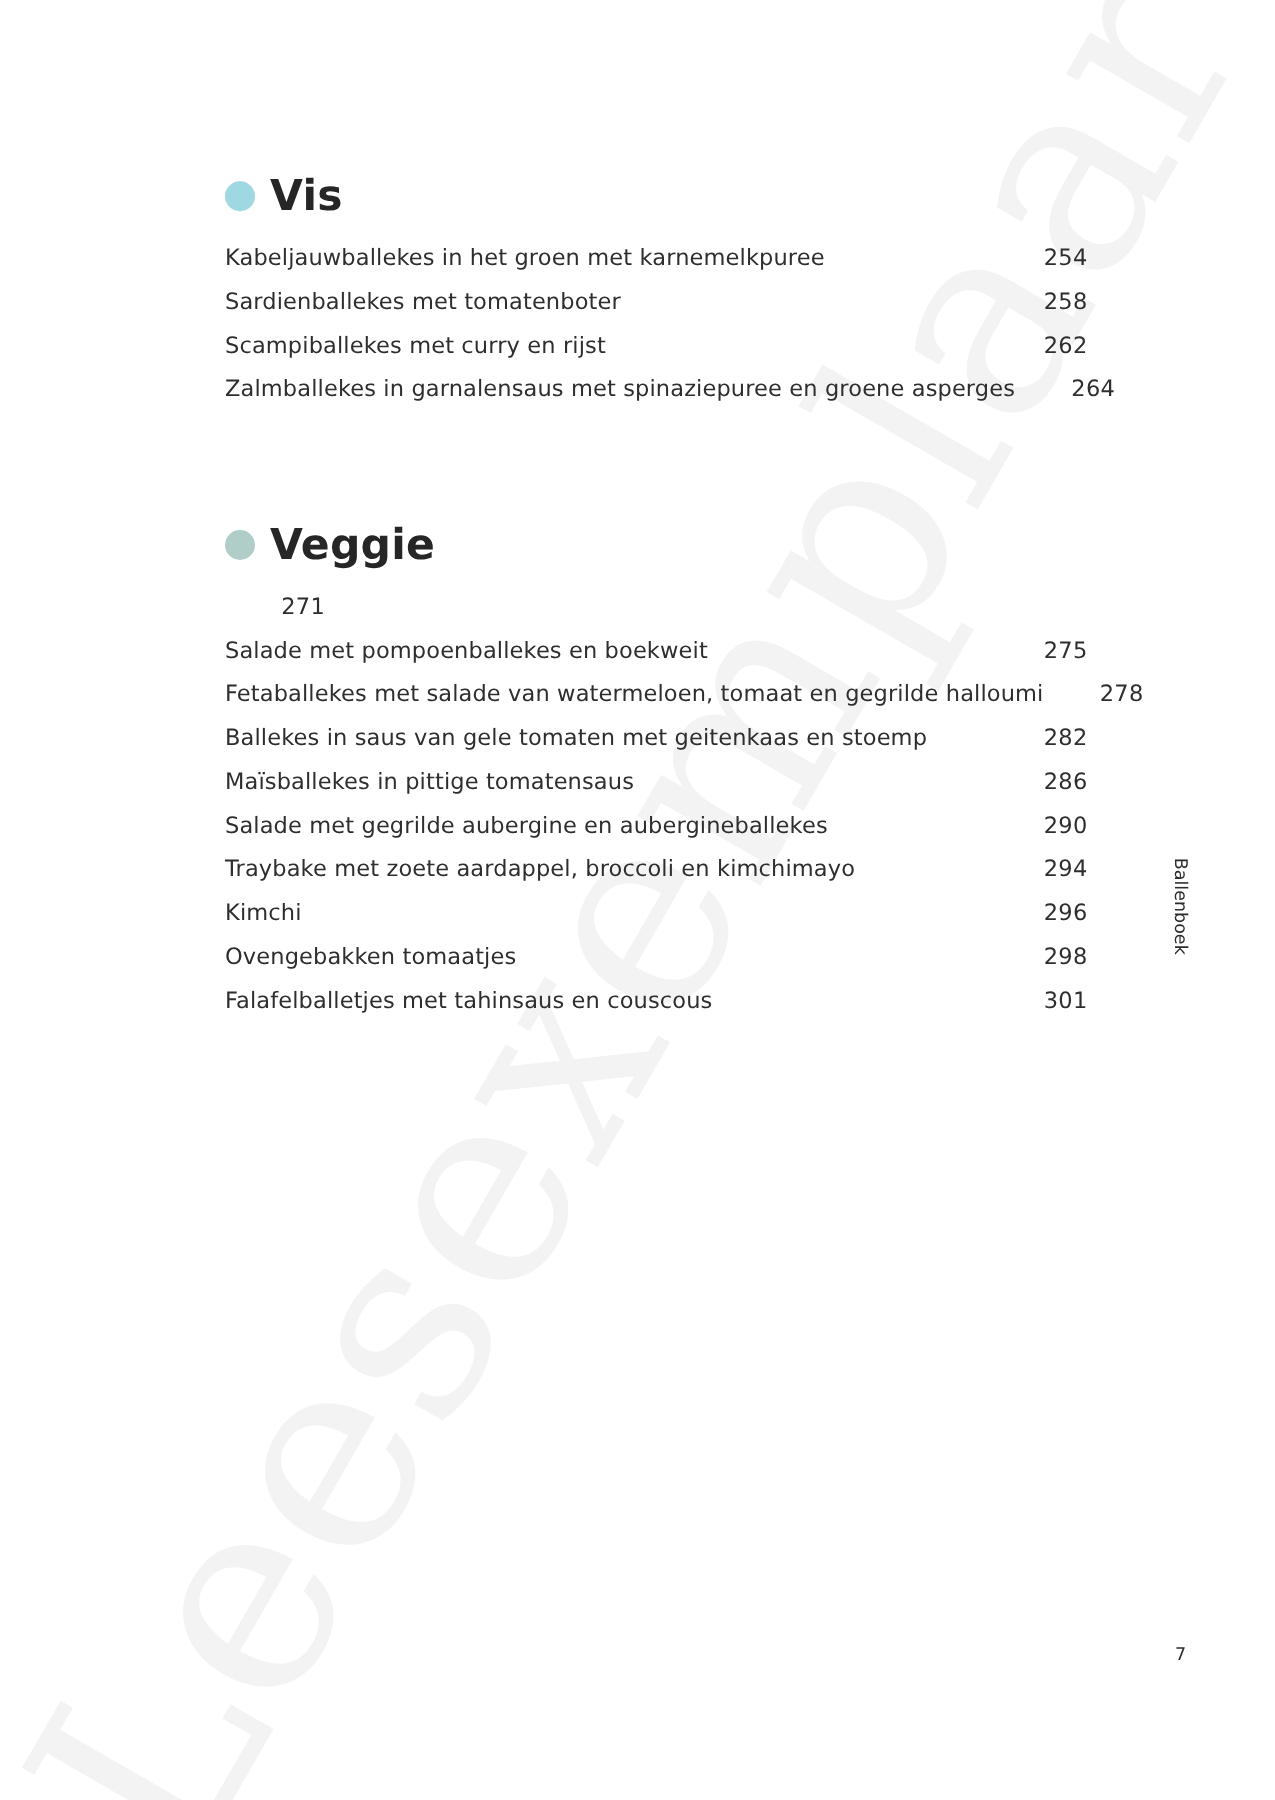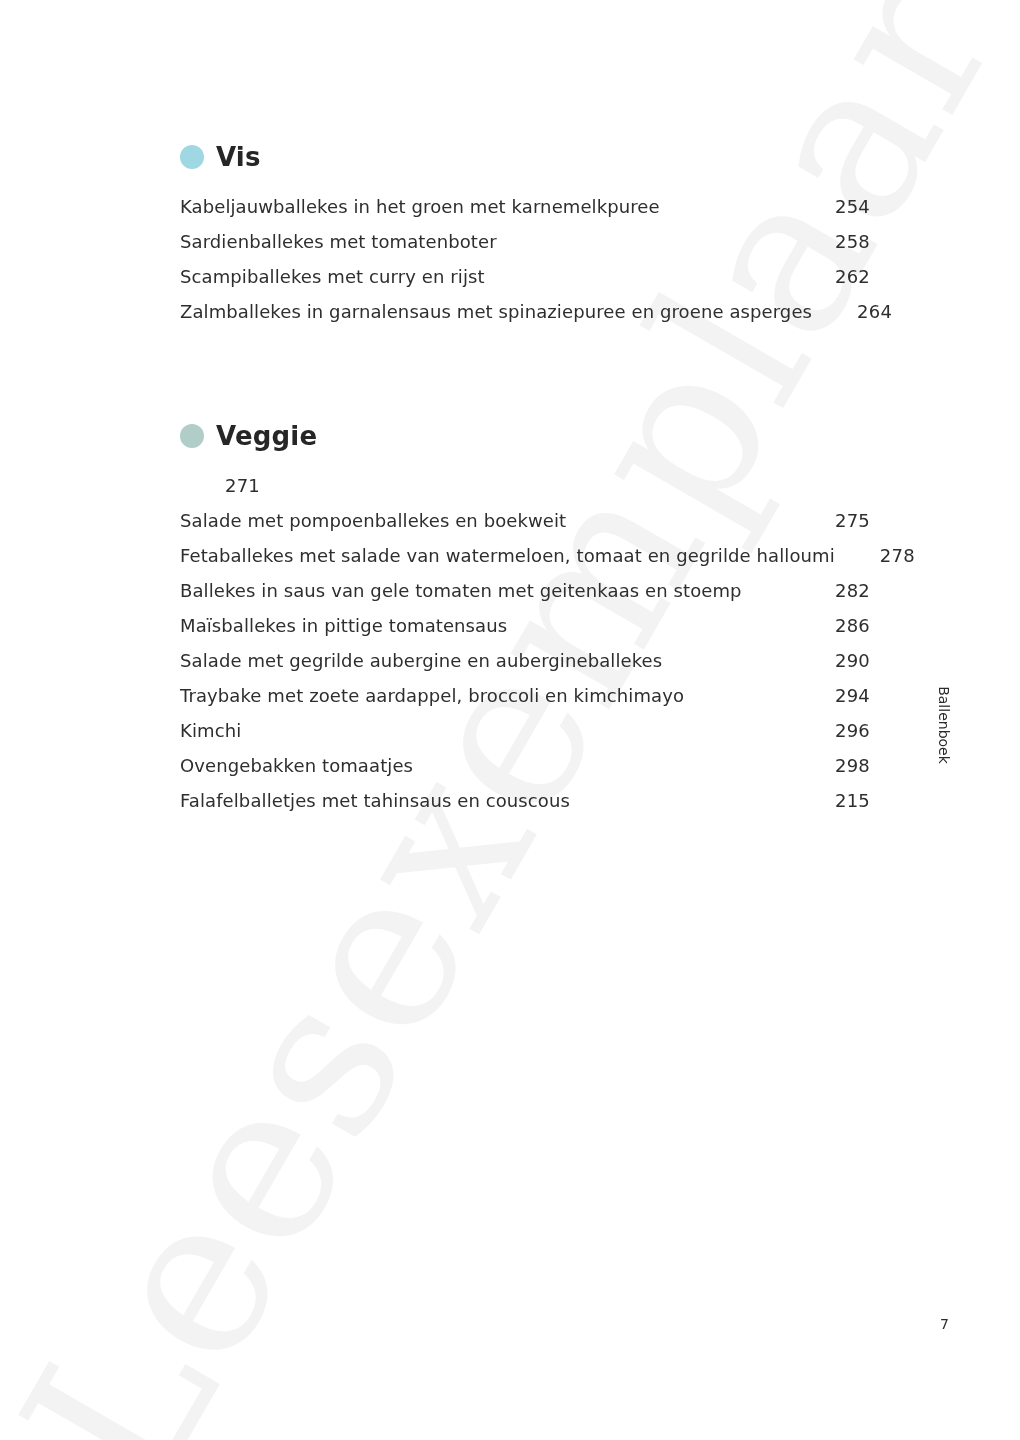--- a/index.html
+++ b/index.html
@@ -46,21 +46,21 @@
     .dot {
       width: 24px;
       height: 24px;
       border-radius: 50%;
       margin-right: 12px;
       flex: 0 0 auto;
     }
     .section-title {
       font-family: "DejaVu Sans", sans-serif;
       font-weight: bold;
-      font-size: 26px;
+      font-size: 34px;
       color: #262626;
       letter-spacing: 0.2px;
     }
     .entry {
       display: flex;
       justify-content: space-between;
       align-items: baseline;
       height: 35px;
       line-height: 35px;
       font-size: 18px;
@@ -158,18 +158,18 @@
   <div class="entry">
     <span class="entry-title">Kimchi</span>
     <span class="entry-page">296</span>
   </div>
   <div class="entry">
     <span class="entry-title">Ovengebakken tomaatjes</span>
     <span class="entry-page">298</span>
   </div>
   <div class="entry">
     <span class="entry-title">Falafelballetjes met tahinsaus en couscous</span>
-    <span class="entry-page">215</span>
+    <span class="entry-page">301</span>
   </div>
 </div>
 
 <div class="side-label">Ballenboek</div>
 <div class="page-number">7</div>
 
 </body></html>

